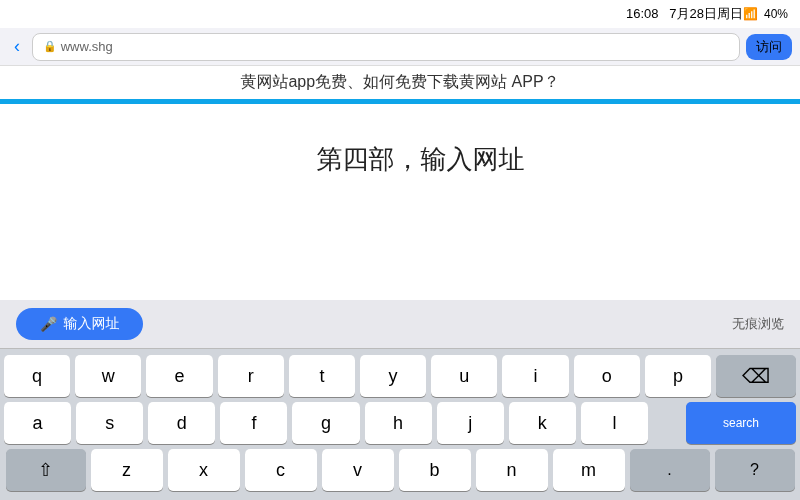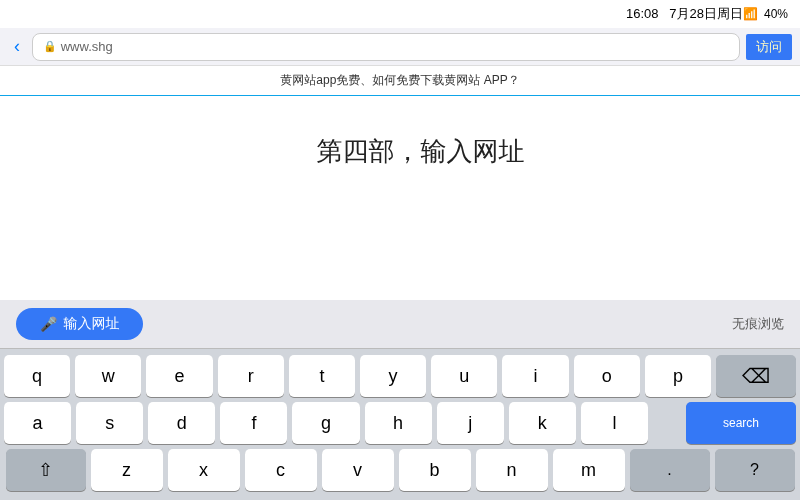--- a/index.html
+++ b/index.html
@@ -54,37 +54,37 @@
       border-radius: 8px;
       border: 1px solid #ccc;
       padding: 4px 10px;
       font-size: 13px;
       color: #666;
       height: 28px;
     }
     .url-bar .lock-icon { margin-right: 4px; color: #888; font-size: 11px; }
     .visit-btn {
       background: #3478f6;
-      color: #fef9c3;
-      border: none;
-      border-radius: 2px;
+      color: #000000;
+      border: none;
+      border-radius: 9px;
       padding: 4px 10px;
       font-size: 13px;
       cursor: pointer;
       white-space: nowrap;
     }
 
     
     #page-title-bar {
       text-align: center;
       padding: 6px 18px;
       background: #fff;
-      font-size: 12px;
+      font-size: 16px;
       color: #333;
-      border-bottom: 1px solid #0ea5e9;
+      border-bottom: 5px solid #0ea5e9;
       white-space: nowrap;
       overflow: hidden;
       text-overflow: ellipsis;
     }
 
     
     #main-content {
       background: #fff;
       display: flex;
       flex-direction: column;

